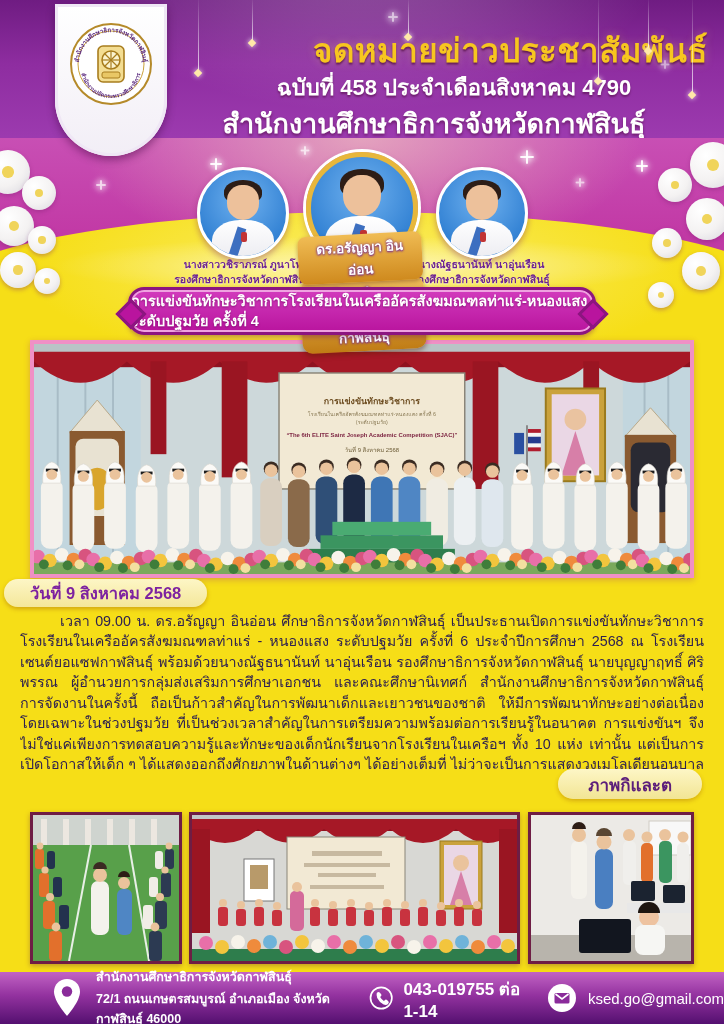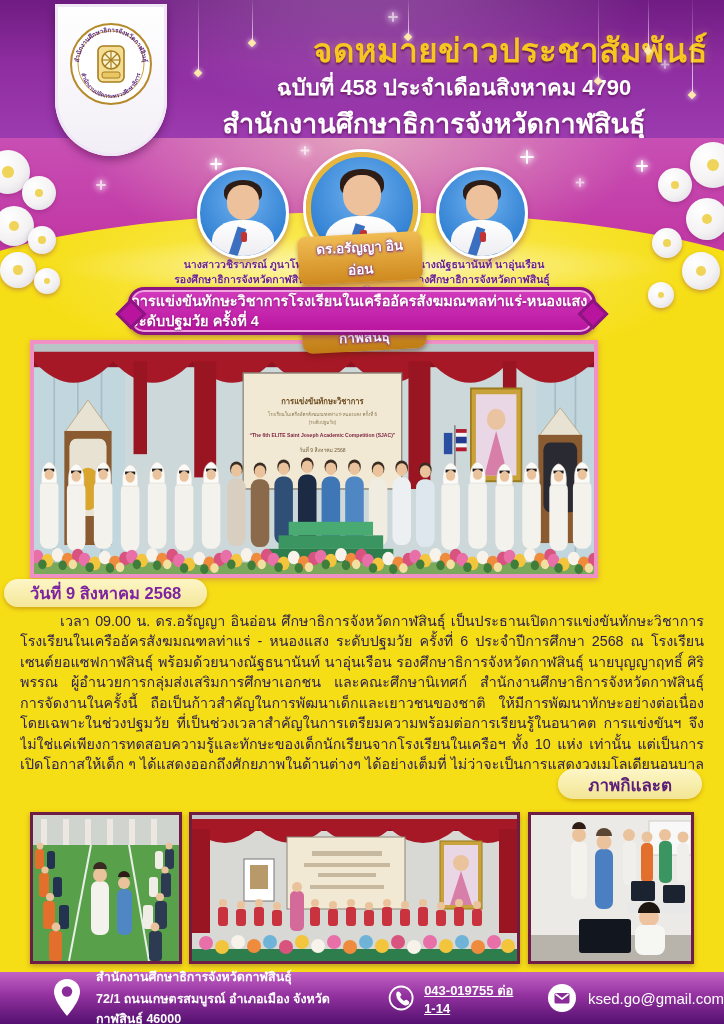--- a/index.html
+++ b/index.html
@@ -87,21 +87,21 @@
            background:linear-gradient(180deg,#d23bbd,#b9149e); border:3px solid #8c1580;
            box-shadow:inset 0 0 0 2px #efa2e0, 0 2px 5px rgba(100,10,90,.4);
            border-radius:16px; display:flex; flex-direction:column; justify-content:center; }
   .event::before,.event::after { content:""; position:absolute; top:50%; width:16px; height:16px;
            margin-top:-8px; background:#b9149e; border:3px solid #8c1580; transform:rotate(45deg); }
   .event::before { left:-11px; } .event::after { right:-11px; }
   .event div { color:#fff; font-weight:bold; font-size:14.5px; line-height:1.4;
            text-shadow:0 1px 2px rgba(90,0,80,.6); }
 
   
-  .mainphoto { position:absolute; z-index:3; left:30px; top:340px; width:568px; height:238px;
+  .mainphoto { position:absolute; z-index:3; left:30px; top:340px; width:664px; height:238px;
            border:4px solid #f090c5; background:#cfd8d8; box-shadow:0 2px 6px rgba(150,40,120,.3); }
   .mainphoto svg { display:block; width:100%; height:100%; }
 
   
   .datepill { position:absolute; z-index:4; left:4px; top:579px; height:28px; padding:0 26px;
            background:linear-gradient(180deg,#fdf6c6,#f4e79a); border-radius:15px;
            box-shadow:0 2px 4px rgba(140,60,10,.35); display:flex; align-items:center;
            font-size:16.5px; font-weight:bold; color:#7d22a0; }
   .article { position:absolute; z-index:3; left:20px; right:20px; top:611px; height:158px; overflow:hidden;
            font-size:14.3px; line-height:1.43; color:#2e2150; text-align:justify; text-indent:40px;
@@ -118,21 +118,21 @@
   #g1 { left:30px; width:152px; } #g2 { left:189px; width:331px; } #g3 { left:528px; width:166px; }
 
   
   .footer { position:absolute; left:0; top:972px; width:724px; height:52px; z-index:4;
            background:linear-gradient(180deg,#c263c4 0%,#93329f 45%,#541070 100%);
            display:flex; align-items:center; color:#fff; }
   .footer .blk { display:flex; align-items:center; gap:10px; }
   .f-addr { margin-left:52px; }
   .f-addr .l1 { font-size:12.5px; font-weight:bold; }
   .f-addr .l2 { font-size:12.5px; font-weight:bold; margin-top:2px; }
-  .f-phone { margin-left:26px; font-size:13px; font-weight:bold;text-decoration:underline; }
+  .f-phone { margin-left:26px; font-size:17px; font-weight:bold; }
   .f-mail { margin-left:24px; font-size:15px; font-weight:normal; }
   .scene-txt { fill:#6b4a1e; font-weight:bold; }
 </style>
 </head>
 <body>
 
 <div id="poster">
 
   <div class="header">
     <div class="hdr-title">จดหมายข่าวประชาสัมพันธ์</div>

